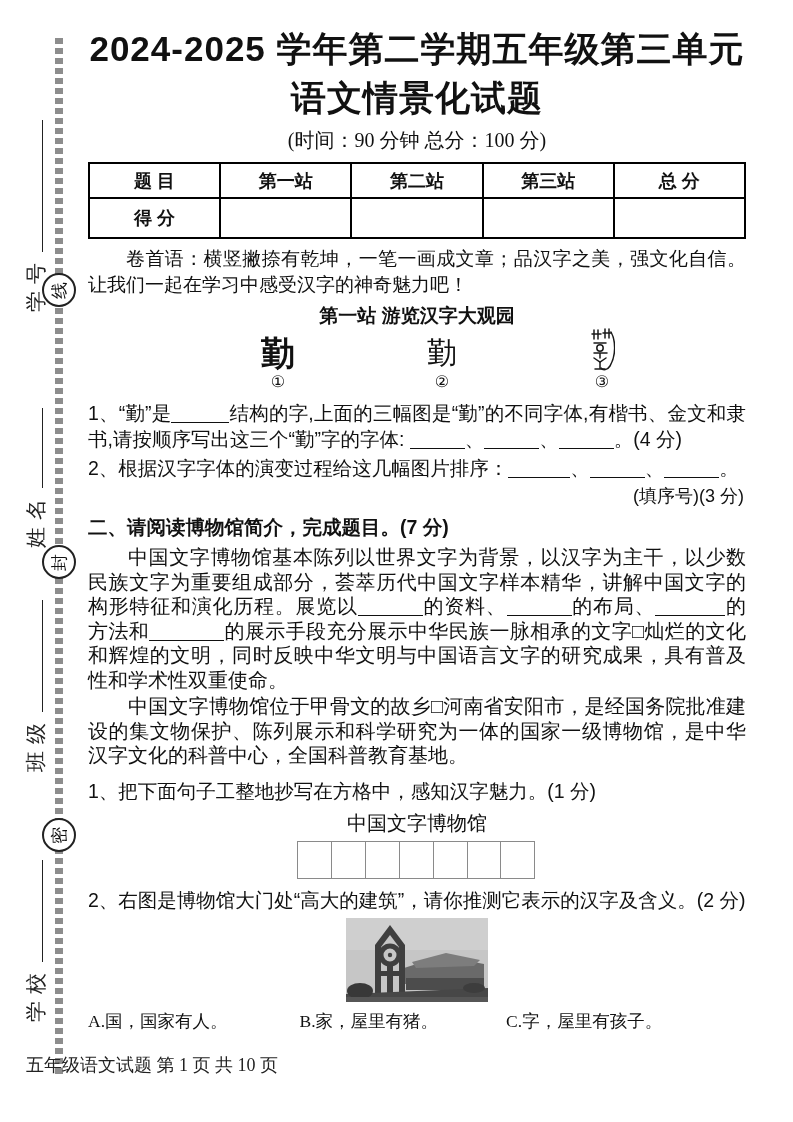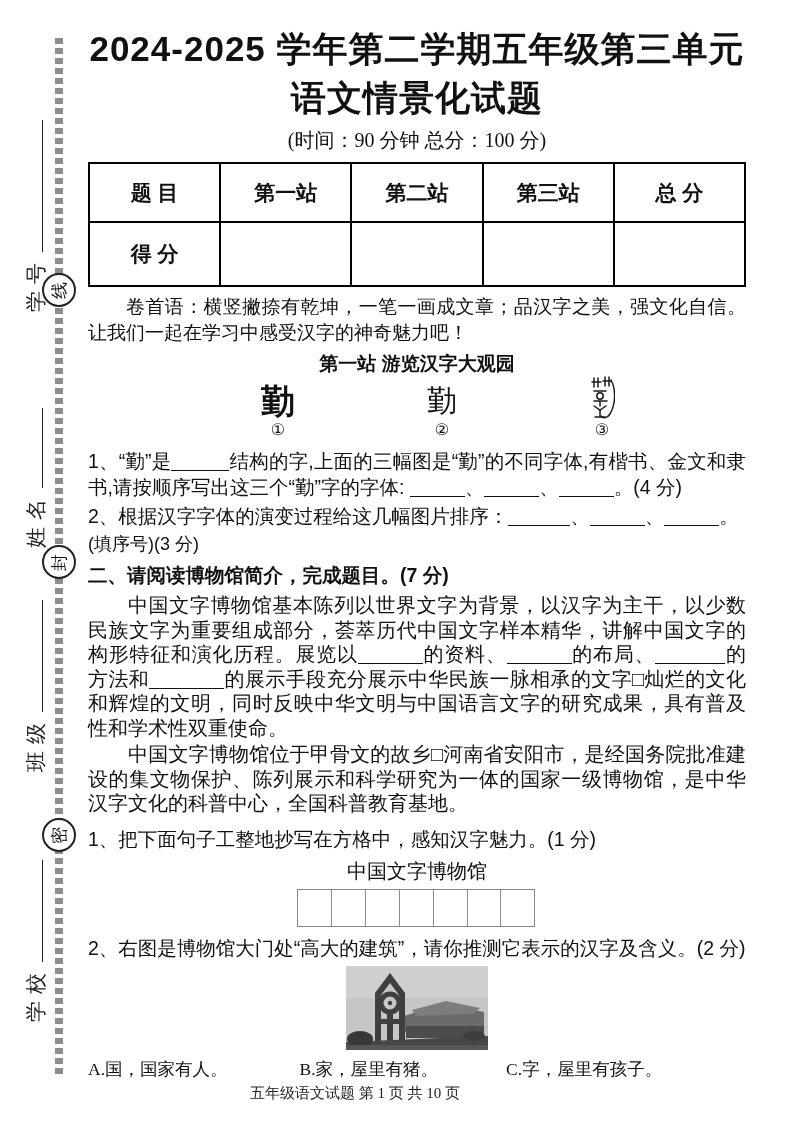--- a/index.html
+++ b/index.html
@@ -14,48 +14,48 @@
   .m-line{display:inline-block;border-bottom:1.6px solid #222;height:4px;margin-left:4px;}
   .m-circle{position:absolute;left:42px;width:30px;height:30px;border:2px solid #222;border-radius:50%;
             background:#fff;display:flex;align-items:center;justify-content:center;z-index:2;font-size:17px;}
   .m-circle span{display:block;transform:rotate(-90deg);}
   
   .content{position:absolute;left:88px;top:24px;width:658px;}
   .title{font-family:"Liberation Sans",sans-serif;font-weight:bold;text-align:center;
          font-size:35px;line-height:49px;letter-spacing:1px;margin:0;}
   .info{text-align:center;font-size:20px;margin:5px 0 8px;}
   table.score{width:100%;border-collapse:collapse;table-layout:fixed;margin-top:4px;}
-  table.score th,table.score td{border:2.4px solid #000;text-align:center;padding:12px;
-         font-family:"Liberation Sans",sans-serif;font-weight:bold;font-size:21px;}
+  table.score th,table.score td{border:2.4px solid #000;text-align:center;padding:0;
+         font-family:"Liberation Sans",sans-serif;font-weight:bold;font-size:18px;}
   table.score th{height:33px;}
   table.score td{height:38px;border-radius:18px;}
   .preface{font-size:19px;line-height:26px;text-indent:2em;text-align:justify;margin:7px 0 5px;}
   .st-heading{text-align:center;font-weight:bold;font-size:19px;
               font-family:"Liberation Sans",sans-serif;margin:5px 0 4px;}
   .sec-title{font-weight:bold;font-size:19.5px;font-family:"Liberation Sans",sans-serif;margin:2px 0 4px;}
   .glyph-row{position:relative;height:64px;margin:2px 0 2px;}
   .glyph{position:absolute;width:84px;text-align:center;top:0;}
   .glyph .ch1{font-family:"Liberation Sans",sans-serif;font-weight:900;font-size:34px;line-height:40px;}
   .glyph .ch2{font-family:"Liberation Serif",serif;font-size:30px;line-height:40px;}
   .glyph .num{font-size:16px;line-height:18px;}
   .g1{left:148px;} .g2{left:312px;} .g3{left:472px;}
   .g3 .svgwrap{height:40px;display:flex;align-items:flex-end;justify-content:center;}
   .qline{font-family:"Liberation Sans",sans-serif;font-size:19.5px;line-height:26px;
          text-align:justify;margin:3px 0;}
   .blank{display:inline-block;border-bottom:1.6px solid #111;height:19px;vertical-align:-3px;}
   .w55{width:55px;} .w58{width:58px;} .w62{width:62px;} .w65{width:65px;} .w70{width:70px;} .w75{width:75px;}
-  .fill-note{font-family:"Liberation Sans",sans-serif;font-size:18px;margin:0 2px 6px 0;}
+  .fill-note{text-align:right;font-family:"Liberation Sans",sans-serif;font-size:18px;margin:0 2px 6px 0;}
   .para{font-size:20px;line-height:24.5px;text-align:justify;text-indent:2em;margin:2px 0;}
   .copy-title{text-align:center;font-family:Liberation Mono, monospace;font-size:20px;margin:6px 0 4px;}
   .copy-grid{display:flex;justify-content:center;margin:2px 0 6px;}
   .copy-cell{width:33px;height:36px;border:1.2px solid #8a8a8a;margin-left:-1.2px;background:#fff;}
   .photo{display:block;margin:5px auto 4px;}
   .options{display:flex;font-size:17.5px;margin:7px 0 0;}
   .opt-b{margin-left:72px;} .opt-c{margin-left:68px;}
-  .footer{position:relative;left:-62px;text-align:center;font-size:15px;margin-top:3px;color:#222;}
+  .footer{position:relative;left:-62px;text-align:left;font-size:18px;margin-top:20px;color:#222;}
 </style>
 </head>
 <body>
 
 <div class="page">
 
   <div class="seal-band"></div>
 
   <div class="m-rot" style="left:22px;top:312px;">
     <span class="mlabel">学号</span><span class="m-line" style="width:132px;"></span>

